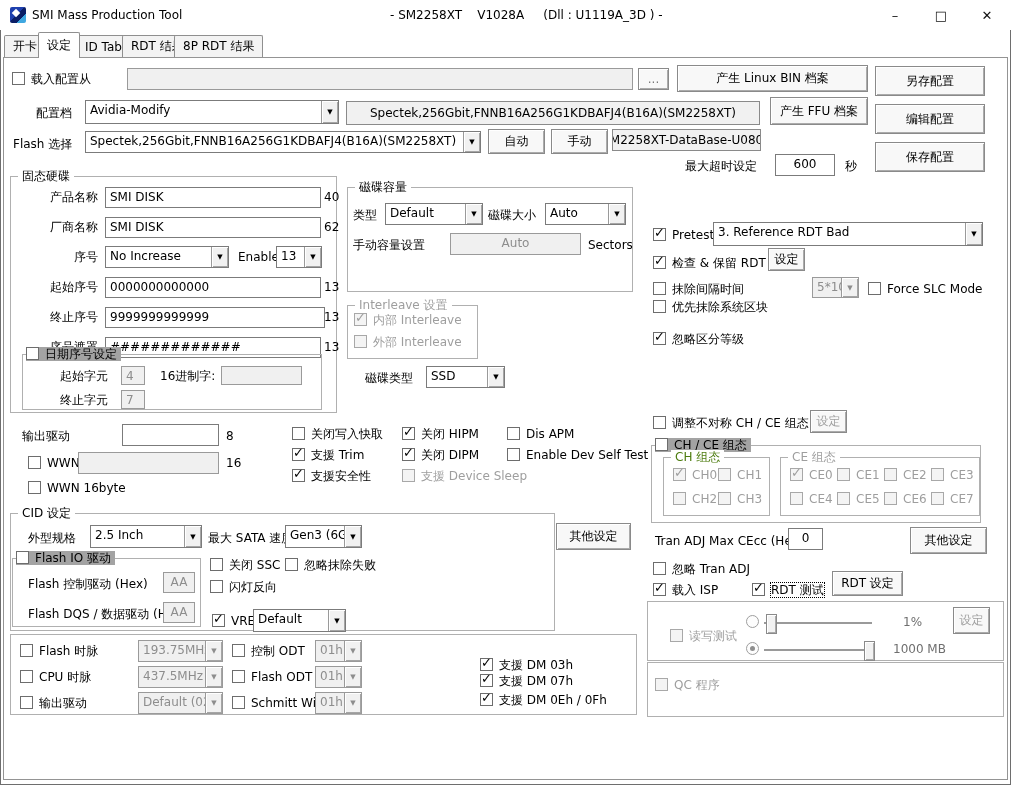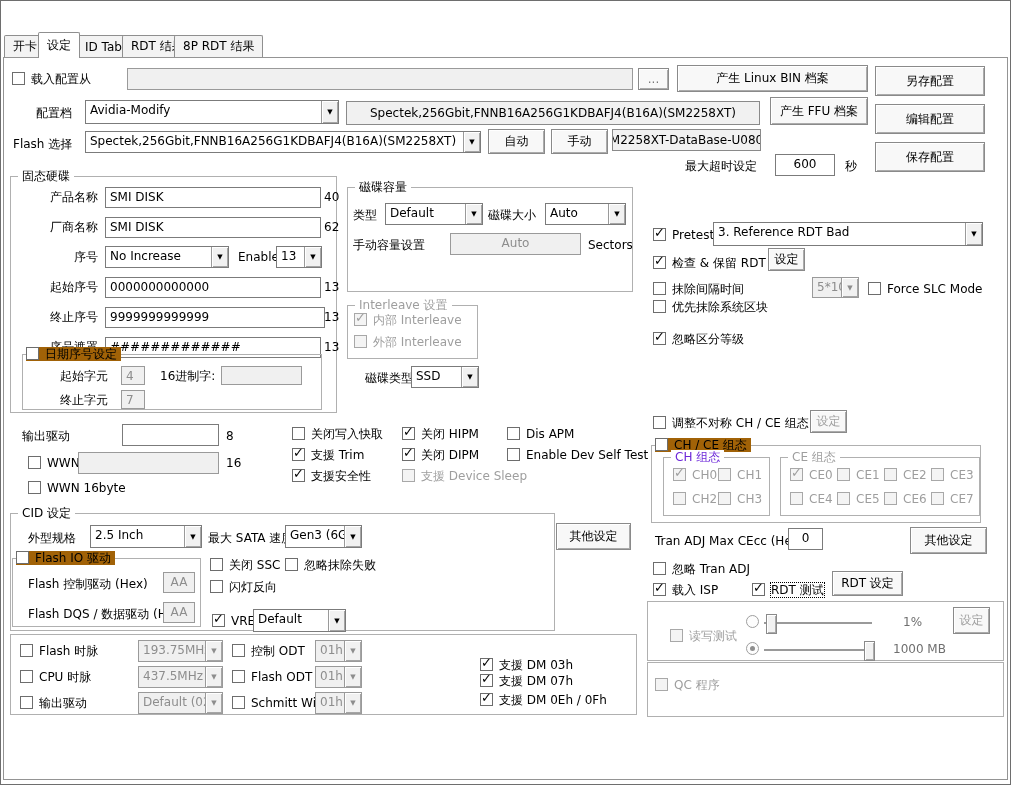--- a/index.html
+++ b/index.html
@@ -28,21 +28,21 @@
   .combo .ca::after{content:"▼";font-size:7px;}
   .combo.dis{background:#f0f0f0;color:#8d8d8d;border-color:#9a9a9a;}
   .combo.dis .ca::after{color:#8d8d8d;}
   .cb{position:absolute;display:flex;align-items:flex-start;gap:6px;white-space:nowrap;line-height:14px;}
   .cb .bx{width:13px;height:13px;box-sizing:border-box;background:#fff;border:1px solid #6d6d6d;
           position:relative;flex:none;margin-top:0px;}
   .cb.on .bx::after{content:"✓";position:absolute;left:0px;top:-3px;font-size:13px;font-weight:bold;color:#000;}
   .cb.dis{color:#9e9e9e;}
   .cb.dis .bx{border-color:#a8a8a8;background:#f4f4f4;}
   .cb.dis.on .bx::after{color:#9e9e9e;}
-  .cb.onborder{background:#a16207;padding-right:4px;text-align:right;}
+  .cb.onborder{background:#a3a3a3;padding-right:4px;text-align:right;}
   .cb.focus .cl{outline:1px dotted #000;text-align:right;}
   .rad{position:absolute;width:13px;height:13px;box-sizing:border-box;border-radius:50%;
        background:#fdfdfd;border:1px solid #9e9e9e;}
   .rad.sel::after{content:"";position:absolute;left:3px;top:3px;width:5px;height:5px;border-radius:50%;background:#8f8f8f;}
   .track{position:absolute;height:2px;background:#9a9a9a;box-shadow:0 1px 0 #fff;}
   .thumb{position:absolute;width:9px;height:18px;background:#f2f2f2;border:1px solid #8a8a8a;
        box-shadow:inset 1px 1px 0 #fff,inset -1px -1px 0 #ababab;}
   .static{position:absolute;box-sizing:border-box;background:#f1f1f1;border:1px solid #8a8a8a;
        display:flex;align-items:center;justify-content:center;white-space:nowrap;overflow:hidden;}
   
@@ -57,20 +57,28 @@
   .tab.active{top:32px;height:26px;background:#fff;z-index:6;}
   .frame{position:absolute;left:3px;top:57px;width:1005px;height:723px;box-sizing:border-box;
        border:1px solid #949494;background:#fff;z-index:1;}
   .z{z-index:4;}
 </style>
 </head>
 <body>
 
 <div id="page">
 
+  <div id="titlebar">
+    <div class="appicon"></div>
+    <span class="lbl" style="left:32px;top:8px">SMI Mass Production Tool</span>
+    <span class="lbl pre" style="left:390px;top:8px">- SM2258XT    V1028A     (Dll : U1119A_3D ) -</span>
+    <div class="wbtn" style="left:872px">–</div>
+    <div class="wbtn" style="left:918px">□</div>
+    <div class="wbtn" style="left:964px">✕</div>
+  </div>
 
   <div class="tab" style="left:4px">开卡</div>
   <div class="tab active" style="left:38px">设定</div>
   <div class="tab" style="left:76px">ID Table</div>
   <div class="tab" style="left:122px">RDT 结果</div>
   <div class="tab" style="left:174px">8P RDT 结果</div>
   <div class="frame"></div>
 
   <div class="cb z" style="left:12px;top:72px">
     <span class="bx"></span>
@@ -167,21 +175,21 @@
   <div class="cb dis on z" style="left:354px;top:313px">
     <span class="bx"></span>
       <span class="cl">内部 Interleave</span>
   </div>
   <div class="cb dis z" style="left:354px;top:335px">
     <span class="bx"></span>
       <span class="cl">外部 Interleave</span>
   </div>
 
   <span class="lbl z" style="left:365px;top:371px">磁碟类型</span>
-  <div class="combo z" style="left:411px;top:366px;width:68px;height:22px">
+  <div class="combo z" style="left:426px;top:366px;width:79px;height:22px">
     <span class="ct">SSD</span>
       <span class="ca"></span>
   </div>
 
   <span class="lbl z" style="left:22px;top:429px">输出驱动</span>
   <div class="inp z" style="left:122px;top:424px;width:97px;height:22px"></div>
   <span class="lbl z" style="left:226px;top:429px">8</span>
   <div class="cb z" style="left:28px;top:456px">
     <span class="bx"></span>
       <span class="cl">WWN</span>
@@ -369,21 +377,21 @@
       <span class="bx"></span>
       <span class="cl">调整不对称 CH / CE 组态</span>
     </div>
   <div class="btn dis z" style="left:810px;top:410px;width:37px;height:23px">设定</div>
   <div class="grp z" style="left:651px;top:445px;width:330px;height:78px"></div>
   <div class="cb onborder z" style="left:655px;top:438px">
     <span class="bx"></span>
       <span class="cl">CH / CE 组态</span>
   </div>
   <div class="grp z" style="left:663px;top:457px;width:107px;height:59px">
-    <span class="gt" style="color:#6d28d9">CH 组态</span>
+    <span class="gt" style="color:#4d7c0f">CH 组态</span>
   </div>
   <div class="cb dis on z" style="left:673px;top:468px">
       <span class="bx"></span>
       <span class="cl">CH0</span>
     </div>
   <div class="cb dis z" style="left:718px;top:468px">
       <span class="bx"></span>
       <span class="cl">CH1</span>
     </div>
   <div class="cb dis z" style="left:673px;top:492px">

